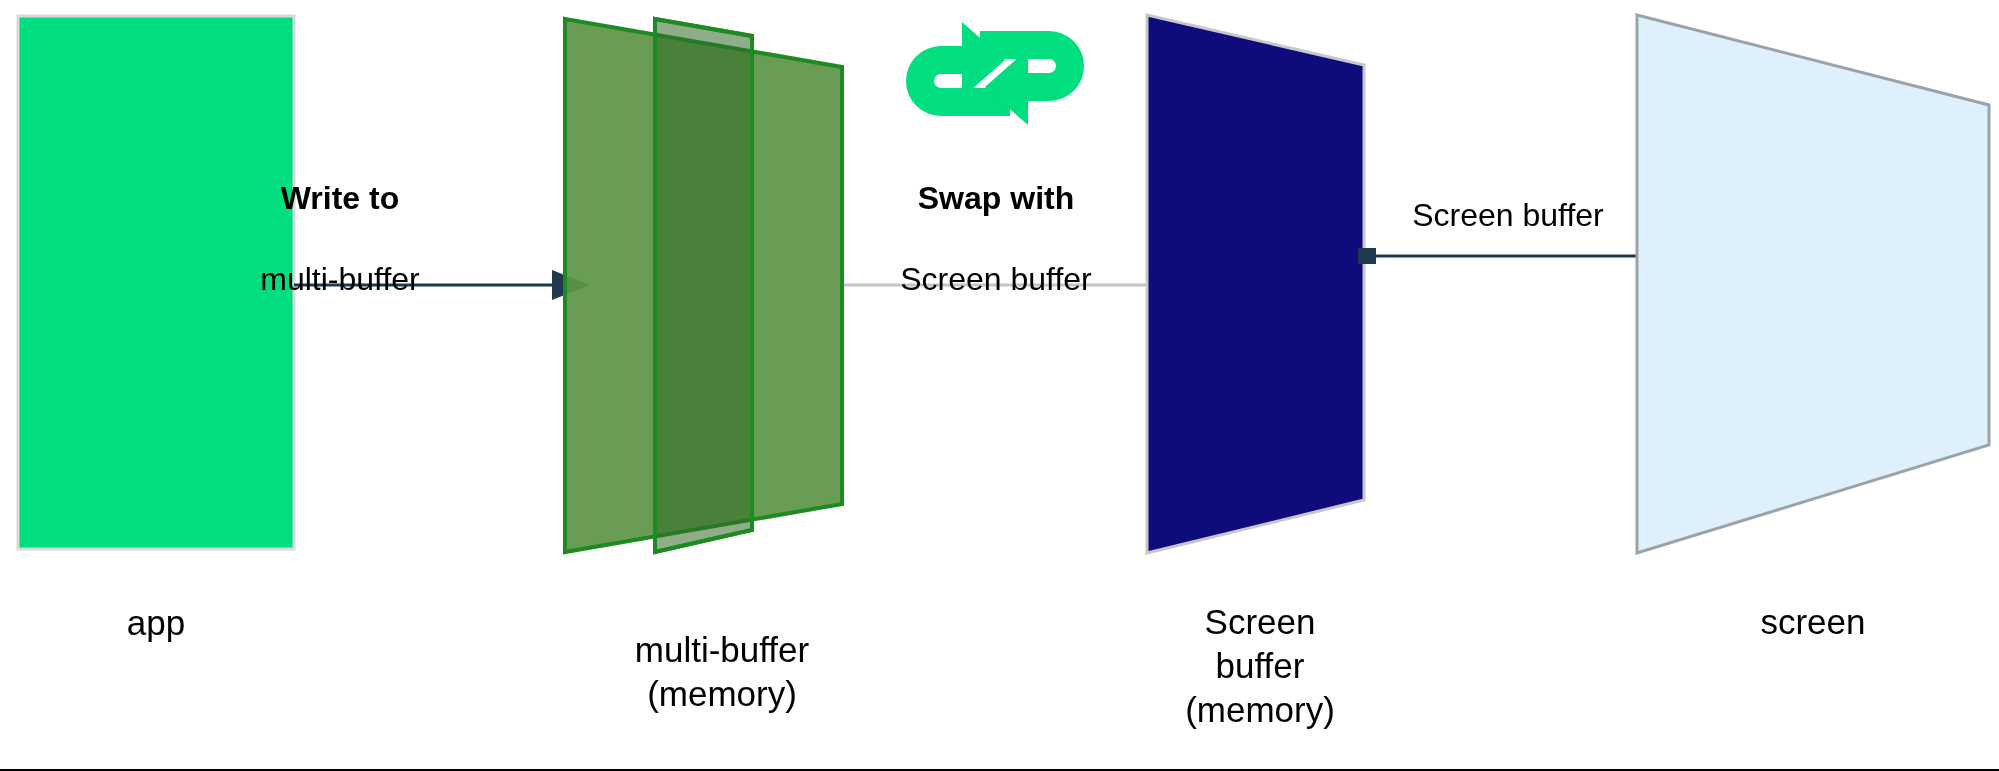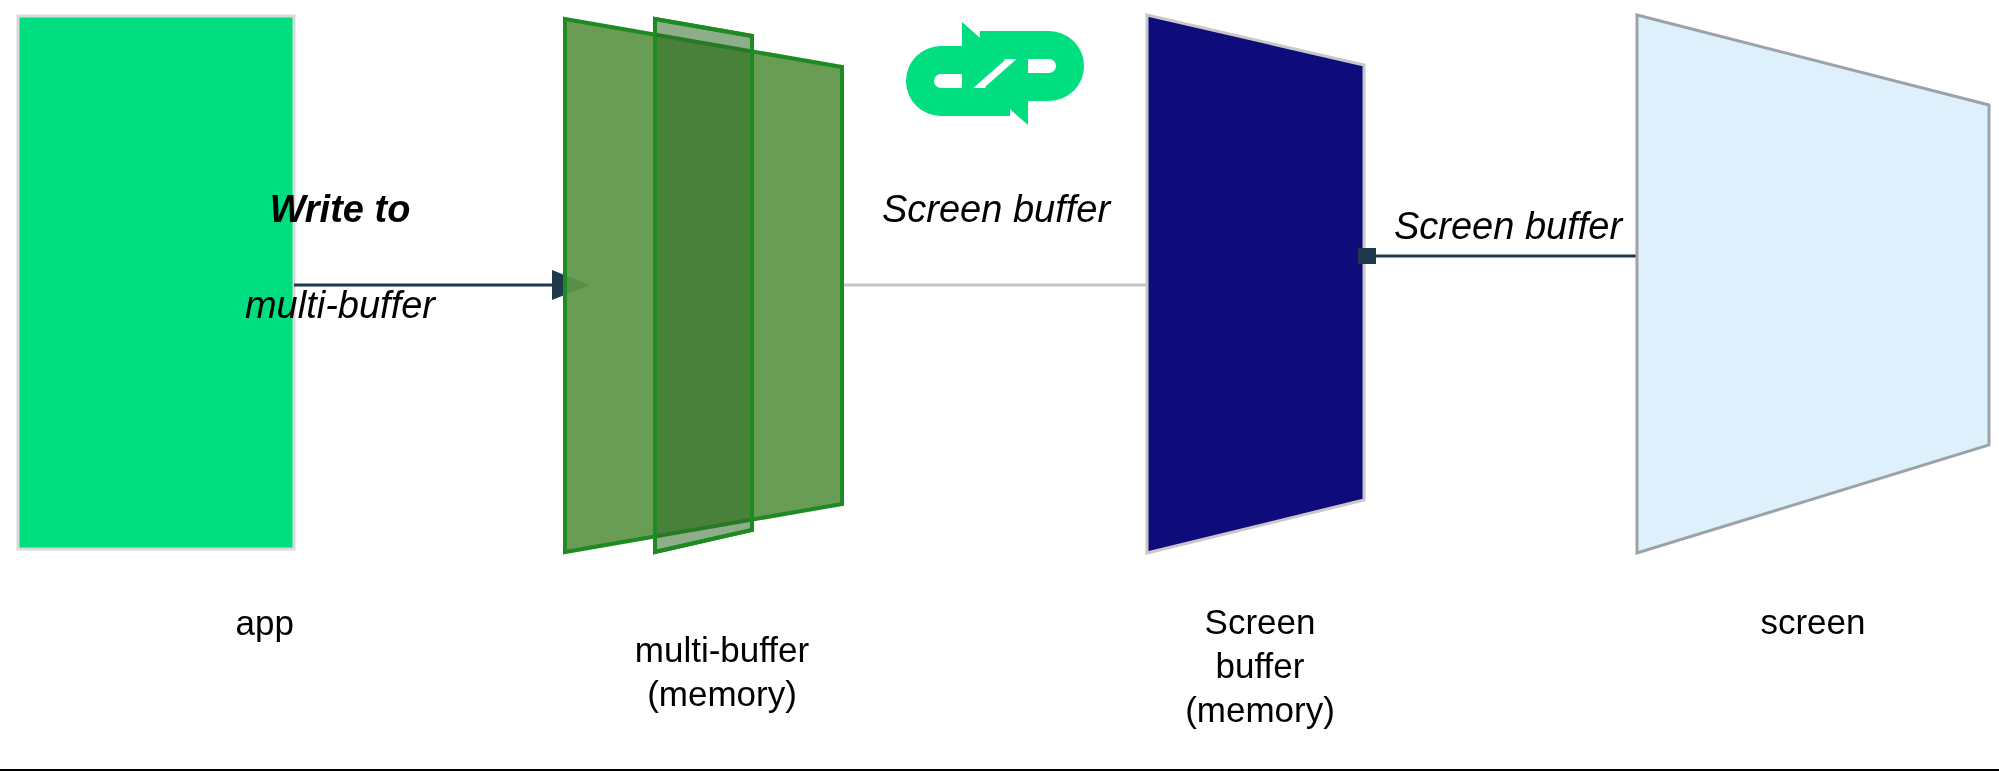--- a/index.html
+++ b/index.html
@@ -30,22 +30,21 @@
     text-align: center;
     color: #000000;
     line-height: 1.26;
     white-space: pre-line;
   }
   .lbl-caption {
     font-size: 35px;
     font-weight: 400;
   }
   .lbl-edge {
-    font-size: 38px;
-    font-style: italic;
+    font-size: 32px;
   }
   .lbl-edge .edge-title {
     display: block;
     font-weight: 700;
   }
   .lbl-edge .edge-sub {
     display: block;
     font-weight: 400;
   }
   .bottom-rule {
@@ -114,28 +113,29 @@
                Z"></path>
     </g>
   </svg>
 
   <div class="lbl lbl-edge" style="left:200px; top:138px; width:280px;">
     <span class="edge-title">Write to</span>
     <span class="edge-sub">multi-buffer</span>
   </div>
 
   <div class="lbl lbl-edge" style="left:856px; top:138px; width:280px;">
+    <span class="edge-title">Swap with</span>
     <span class="edge-sub">Screen buffer</span>
   </div>
 
   <div class="lbl lbl-edge" style="left:1368px; top:155px; width:280px;">
     <span class="edge-sub">Screen buffer</span>
   </div>
 
-  <div class="lbl lbl-caption" style="left:18px; top:601px; width:276px;text-align:right;">app</div>
+  <div class="lbl lbl-caption" style="left:18px; top:601px; width:276px;">app</div>
 
   <div class="lbl lbl-caption" style="left:562px; top:628px; width:320px;">multi-buffer
 (memory)</div>
 
   <div class="lbl lbl-caption" style="left:1130px; top:600px; width:260px;">Screen
 buffer
 (memory)</div>
 
   <div class="lbl lbl-caption" style="left:1640px; top:600px; width:346px;">screen</div>
 

